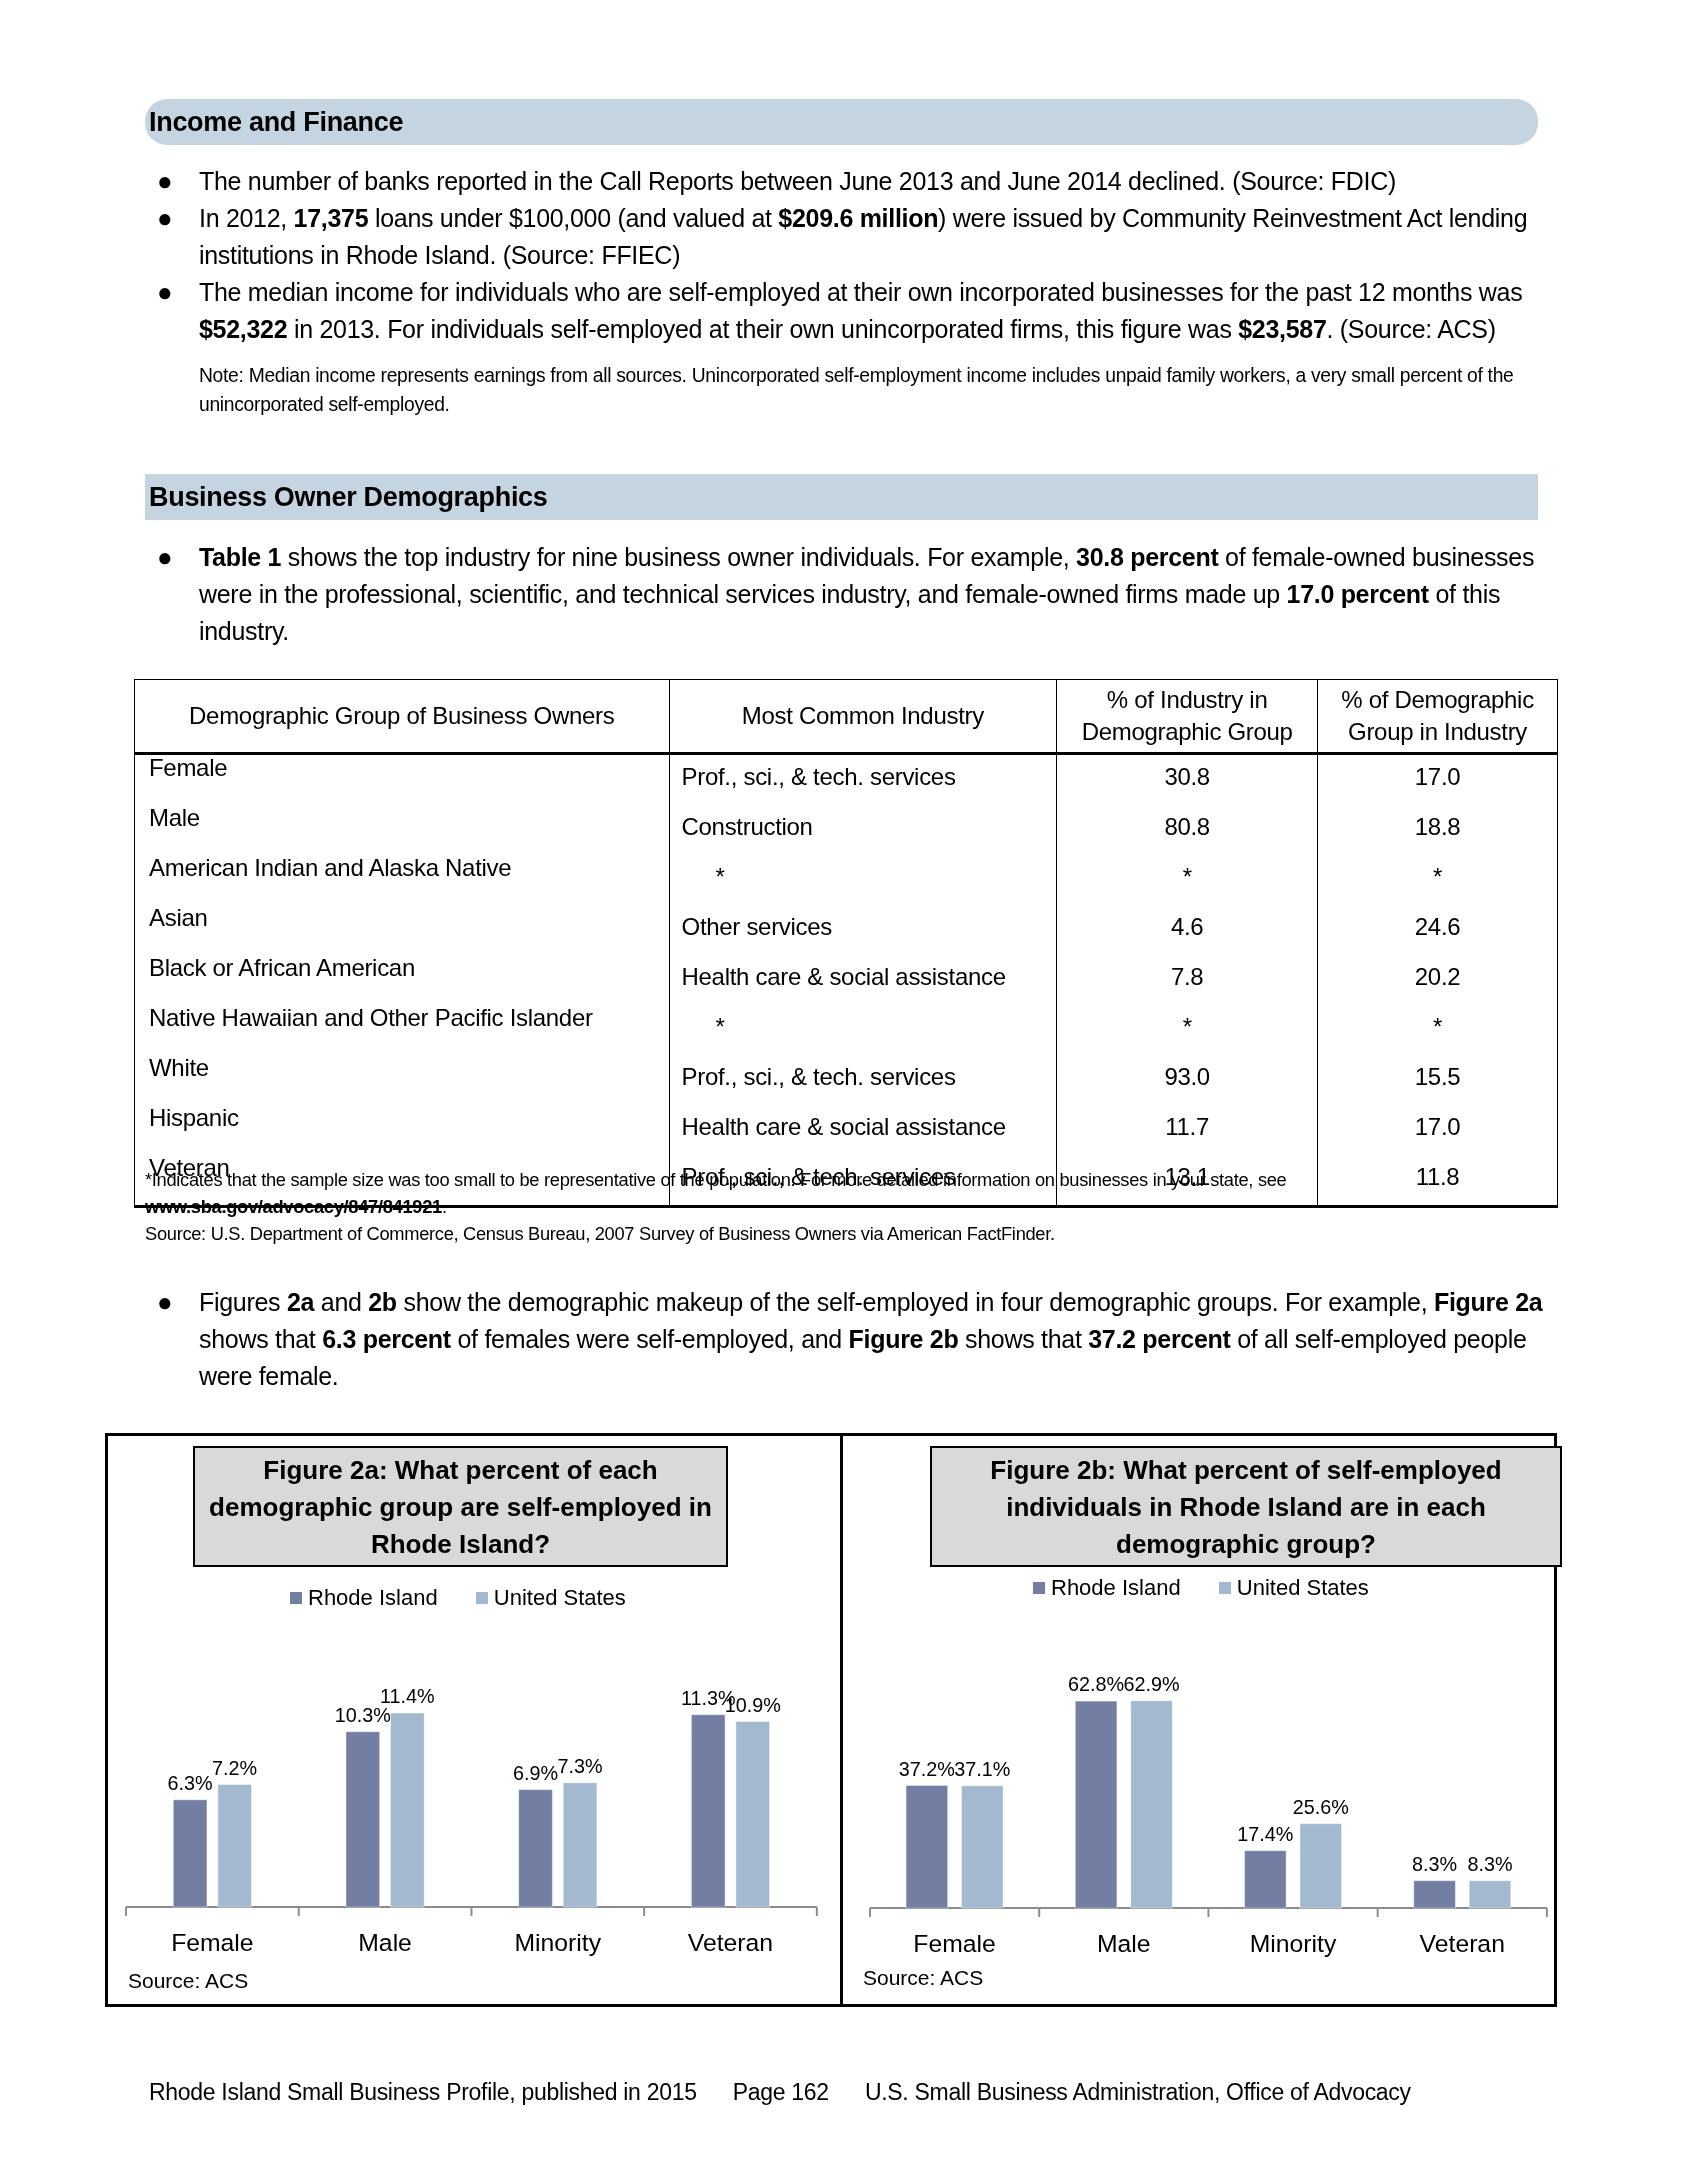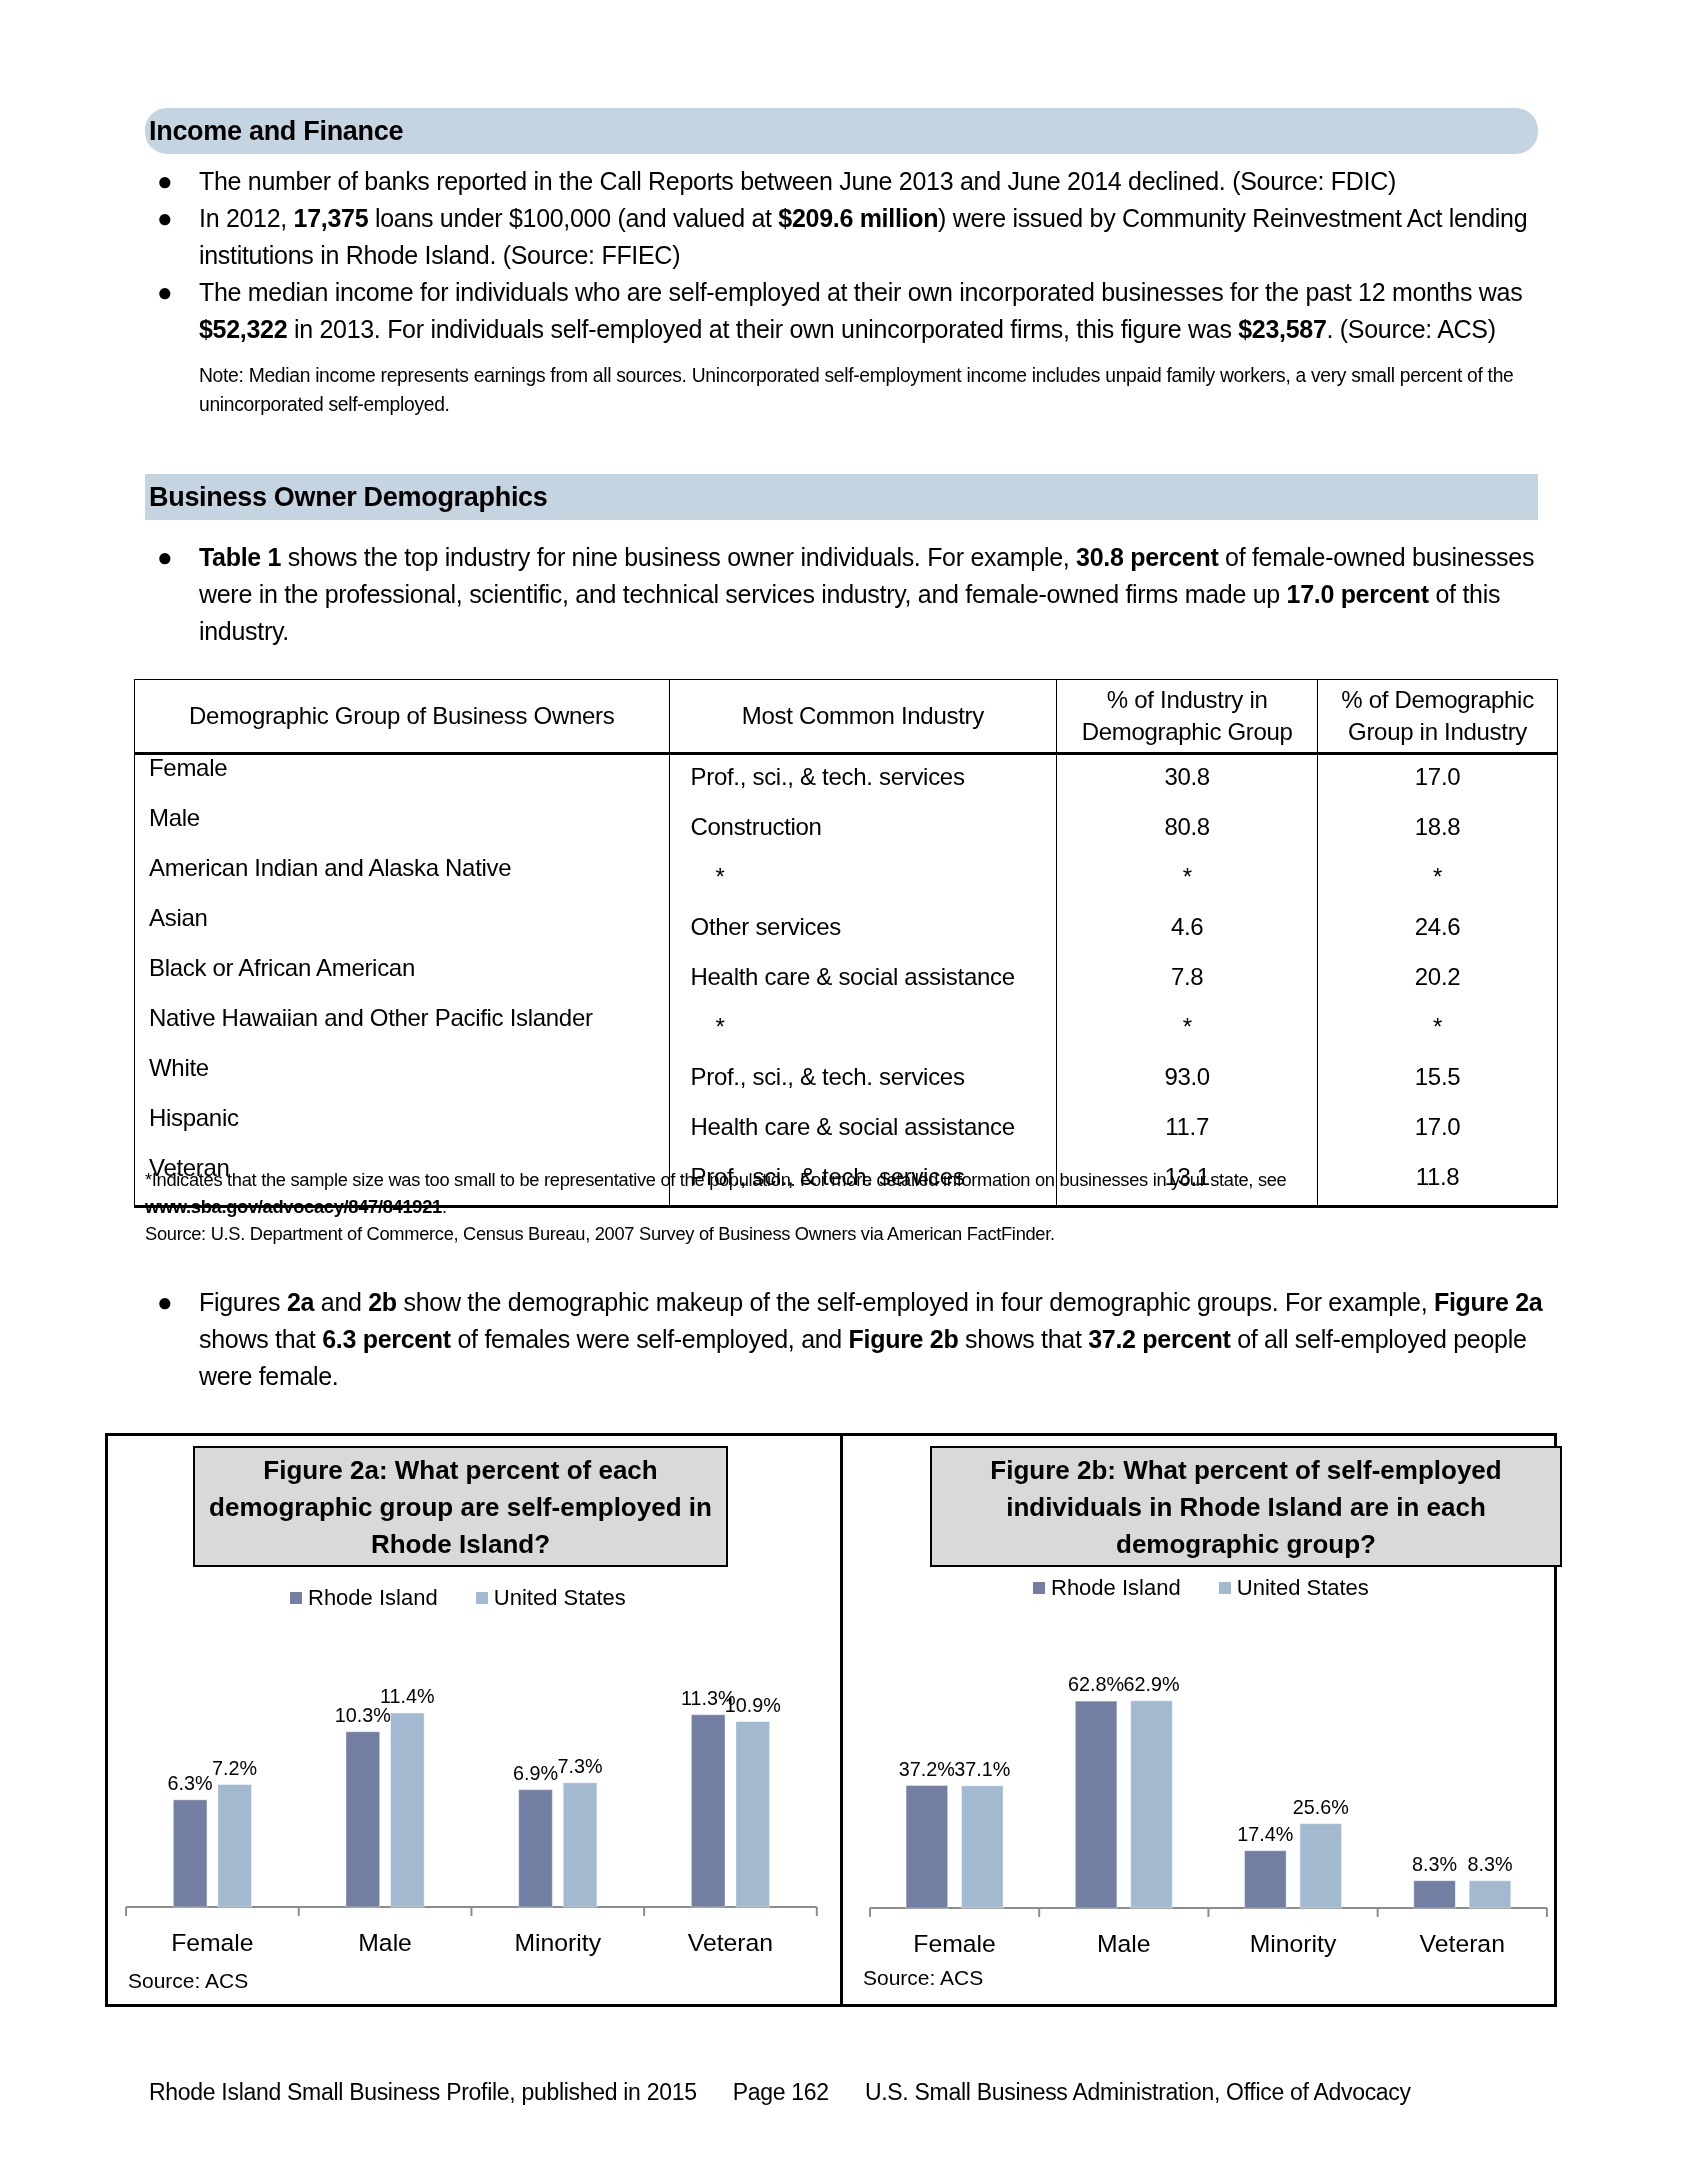--- a/index.html
+++ b/index.html
@@ -9,38 +9,38 @@
   .bullet-list li { position:relative; padding-left:50px; font-size:25px; line-height:37px; letter-spacing:-0.3px; }
   .bullet-list li .dot { position:absolute; left:8px; top:0; font-size:26px; }
   .note { font-size:19.3px; line-height:29px; letter-spacing:-0.3px; margin-top:13px; }
   b { font-weight:bold; }
   table.t1 { position:absolute; left:134px; top:679px; width:1424px; border-collapse:collapse; font-size:24px; letter-spacing:-0.3px; }
   table.t1 td, table.t1 th { padding:0; }
   .t1-title { background:#bfbfbf; font-weight:bold; font-size:28px; text-align:center; height:41px; border:2.5px solid #000; border-bottom:3px solid #000; }
   .t1-head th { font-weight:normal; height:72px; line-height:32px; border:1.5px solid #000; border-bottom:3px solid #000; text-align:center; }
   .t1-row td { height:41px; border-left:1.5px solid #000; border-right:1.5px solid #000; vertical-align:top; line-height:26px; padding-top:4px; }
   .t1-row td.c1 { padding-left:14px; }
-  .t1-row td.c2 { padding-left:21px; padding-top:9px; }
+  .t1-row td.c2 { padding-left:12px; padding-top:9px; }
   .t1-row td.c3, .t1-row td.c4 { text-align:center; padding-top:9px; }
   .t1-row.last td { border-bottom:3px solid #000; }
   .t1-note { position:absolute; left:145px; width:1406px; font-size:18.3px; letter-spacing:-0.3px; line-height:27px; }
   .fig { position:absolute; top:1433px; height:574px; border:3px solid #000; box-sizing:border-box; background:#fff; }
   .fig-title { position:absolute; background:#d9d9d9; border:2.5px solid #000; box-sizing:border-box; text-align:center; font-weight:bold; font-size:26px; line-height:37px; padding-top:4px; }
   .legend { position:absolute; font-size:22px; white-space:nowrap; }
   .legend .sw { display:inline-block; width:12px; height:12px; margin-right:6px; vertical-align:1px; }
   .legend .item { margin-right:32px; }
   .fig svg { position:absolute; left:0; top:0; }
   .fig-source { position:absolute; font-size:21px; }
   .footer { position:absolute; top:2079px; left:149px; font-size:23px; letter-spacing:-0.3px; white-space:nowrap; }
   .footer span { margin-right:30px; }
 </style>
 </head>
 <body>
 
-<div class="sec-head" style="top:108px;border-radius:22px;">Income and Finance</div>
+<div class="sec-head" style="top:99px;border-radius:22px;">Income and Finance</div>
 <ul class="bullet-list" id="income-bullets" style="top:163px;">
     <li><span class="dot">●</span><span>The number of banks reported in the Call Reports between June 2013 and June 2014 declined. (Source: FDIC)</span></li>
     <li><span class="dot">●</span><span>In 2012, </span><b>17,375</b><span> loans under $100,000 (and valued at </span><b>$209.6 million</b><span>) were issued by Community Reinvestment Act lending institutions in Rhode Island. (Source: FFIEC)</span></li>
     <li><span class="dot">●</span><span>The median income for individuals who are self-employed at their own incorporated businesses for the past 12 months was </span><b>$52,322</b><span> in 2013. For individuals self-employed at their own unincorporated firms, this figure was </span><b>$23,587</b><span>.  (Source: ACS)</span><div class="note">Note: Median income represents earnings from all sources. Unincorporated self-employment income includes unpaid family workers, a very small percent of the unincorporated self-employed.</div></li>
   </ul>
 
 <div class="sec-head" style="top:474px;">Business Owner Demographics</div>
 <ul class="bullet-list" id="demo-bullets" style="top:539px;">
     <li><span class="dot">●</span><b>Table 1</b><span> shows the top industry for nine business owner individuals. For example, </span><b>30.8 percent</b><span> of female-owned businesses were in the professional, scientific, and technical services industry, and female-owned firms made up </span><b>17.0 percent</b><span> of this industry.</span></li>
   </ul>

